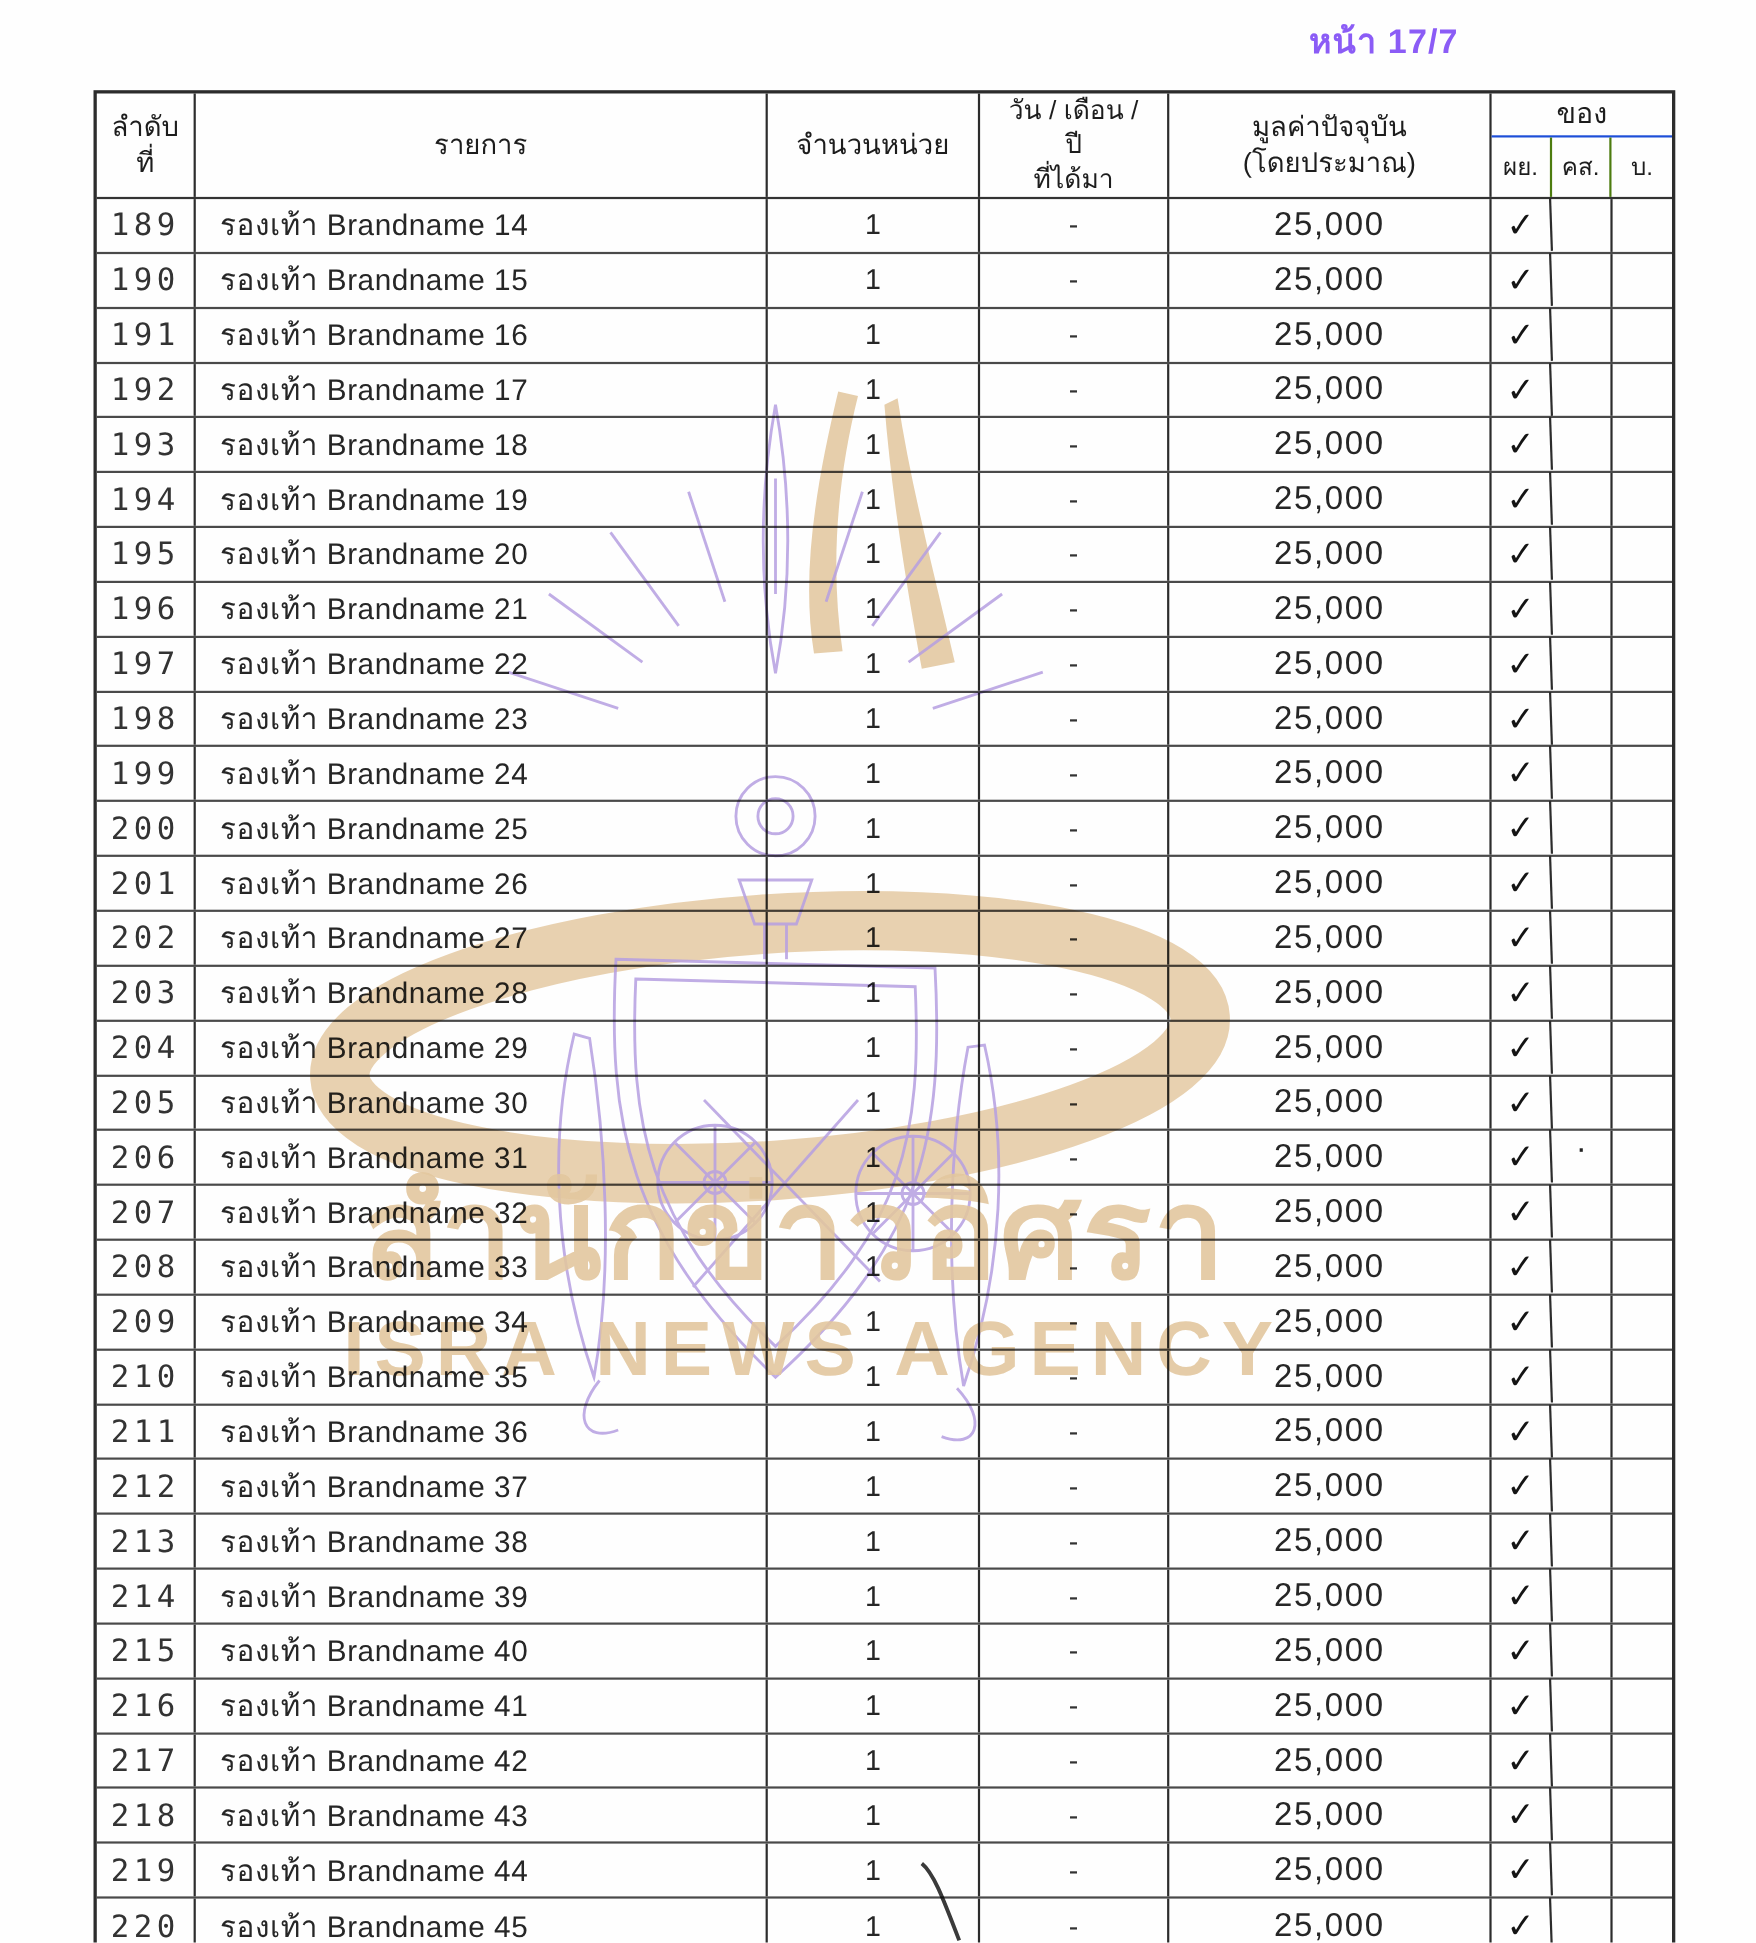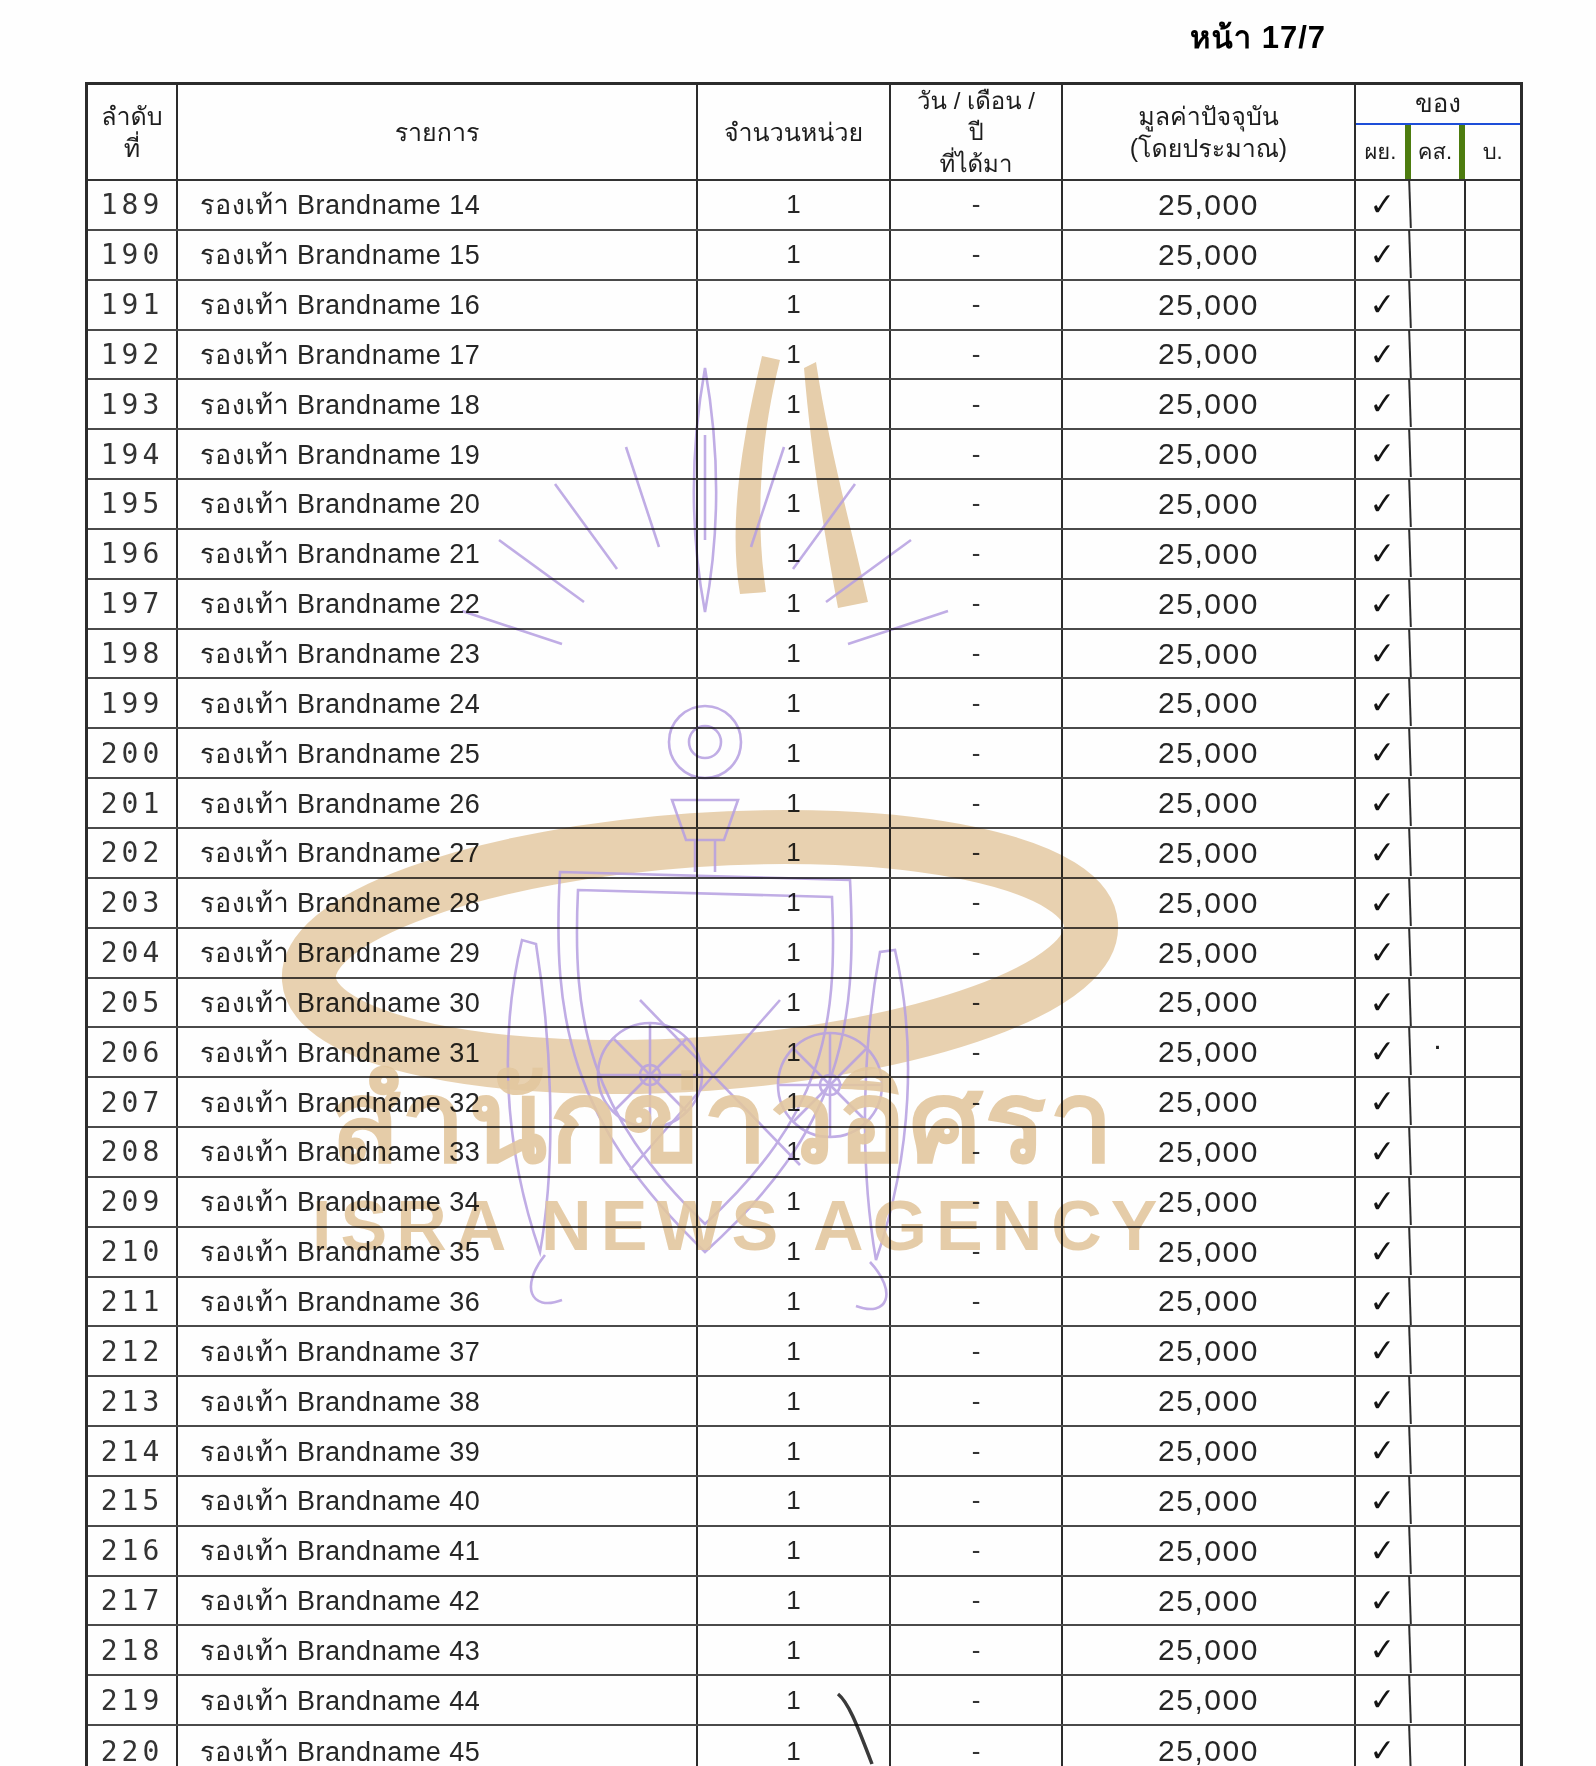--- a/index.html
+++ b/index.html
@@ -6,21 +6,21 @@
   html,body { width:1596px; height:1766px; }
   body {
     background: #fefefe;
     font-family: "Liberation Sans", "DejaVu Sans", sans-serif;
     color: #222;
     position: relative;
     overflow: hidden;
   }
   .page-label {
     position: absolute; top: 12px; left: 1190px;
-    font-size: 31px; font-weight: 700; letter-spacing: 1px; color: #000000;
+    font-size: 31px; font-weight: 700; letter-spacing: 1px; color: #8b5cf6;
     z-index: 2;
   }
   .scan-table {
     position: absolute; left: 85px; top: 82px; width: 1438px;
     border: 3px solid #2c2c2c; background: transparent; z-index: 1;
   }
   .thead {
     display: grid;
     grid-template-columns: 90px 520px 193px 172px 293px 164px;
     height: 96px; border-bottom: 2px solid #333;
@@ -32,21 +32,21 @@
   }
   .hcell.last { border-right: none; }
   .hcell .sub { font-size: 24px; }
   .owner { justify-content: flex-start; padding: 0; }
   .owner-top {
     width: 100%; height: 40px; border-bottom: 2px solid #1d4ed8;
     display: flex; align-items: center; justify-content: center; font-size: 26px;
   }
   .owner-cols { width: 100%; flex: 1; display: grid; grid-template-columns: 1fr 1fr 1fr; }
   .owner-col {
-    border-right: 6px solid #4d7c0f;
+    border-right: 2px solid #4d7c0f;
     display: flex; align-items: center; justify-content: center; font-size: 22px; color: #1d1d1d;
   }
   .owner-col:last-child { border-right: none; }
   .row {
     display: grid;
     grid-template-columns: 90px 520px 193px 172px 293px 55px 55px 55px;
     height: 49.85px; border-bottom: 2px solid #4a4a4a; text-align: right;
   }
   .row:last-child { border-bottom: none; }
   .cell {

